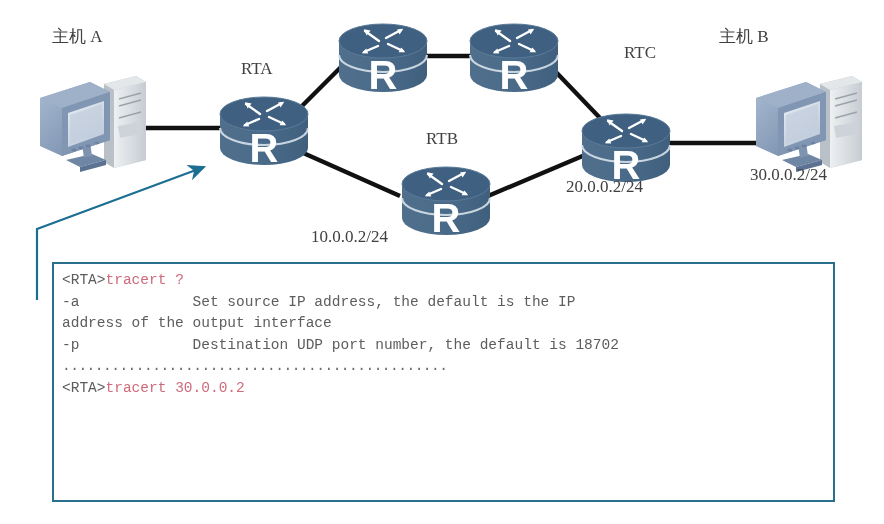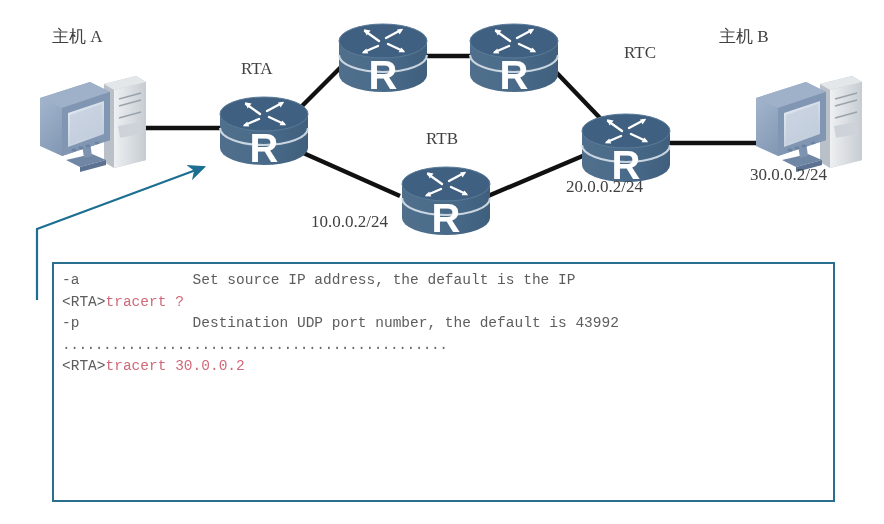--- a/index.html
+++ b/index.html
@@ -214,29 +214,30 @@
   <div class="dlabel lbl-host" style="left:52px; top:28px;">主机 A</div>
 
   <div class="dlabel lbl-host" style="left:719px; top:28px;">主机 B</div>
 
   <div class="dlabel lbl-router" style="left:241px; top:60px;">RTA</div>
 
   <div class="dlabel lbl-router" style="left:426px; top:130px;">RTB</div>
 
   <div class="dlabel lbl-router" style="left:624px; top:44px;">RTC</div>
 
-  <div class="dlabel lbl-ip" style="left:311px; top:213px;">10.0.0.2/24</div>
+  <div class="dlabel lbl-ip" style="left:311px; top:228px;">10.0.0.2/24</div>
 
   <div class="dlabel lbl-ip" style="left:566px; top:178px;">20.0.0.2/24</div>
 
   <div class="dlabel lbl-ip" style="left:750px; top:166px;">30.0.0.2/24</div>
 
   <div id="console-box">
+    <div class="console-line"><span>&lt;RTA&gt;</span><span class="cmd">tracert ?</span></div>
+
     <div class="console-line">-a             Set source IP address, the default is the IP</div>
-
-    <div class="console-line"><span>&lt;RTA&gt;</span><span class="cmd">tracert ?</span></div>
-    <div class="console-line">-p             Destination UDP port number, the default is 43992</div>
+    <div class="console-line">address of the output interface</div>
+    <div class="console-line">-p             Destination UDP port number, the default is 18702</div>
     <div class="console-line dots">...............................................</div>
 
     <div class="console-line"><span>&lt;RTA&gt;</span><span class="cmd">tracert 30.0.0.2</span></div>
   </div>
 
 </div>
 
 </body></html>

